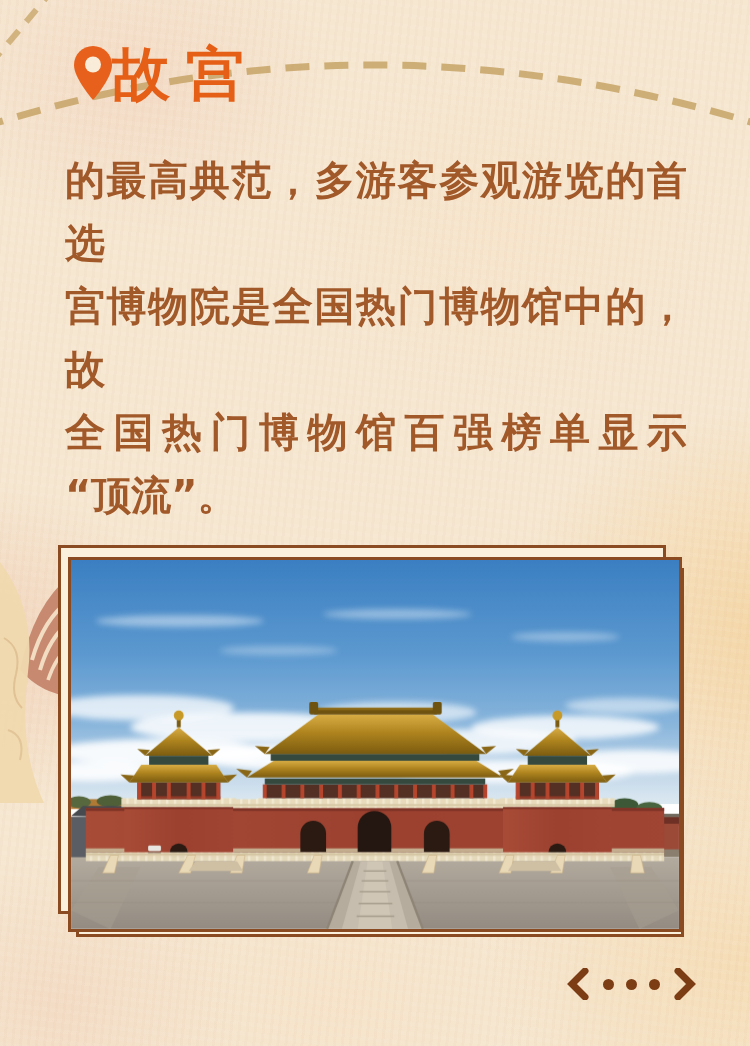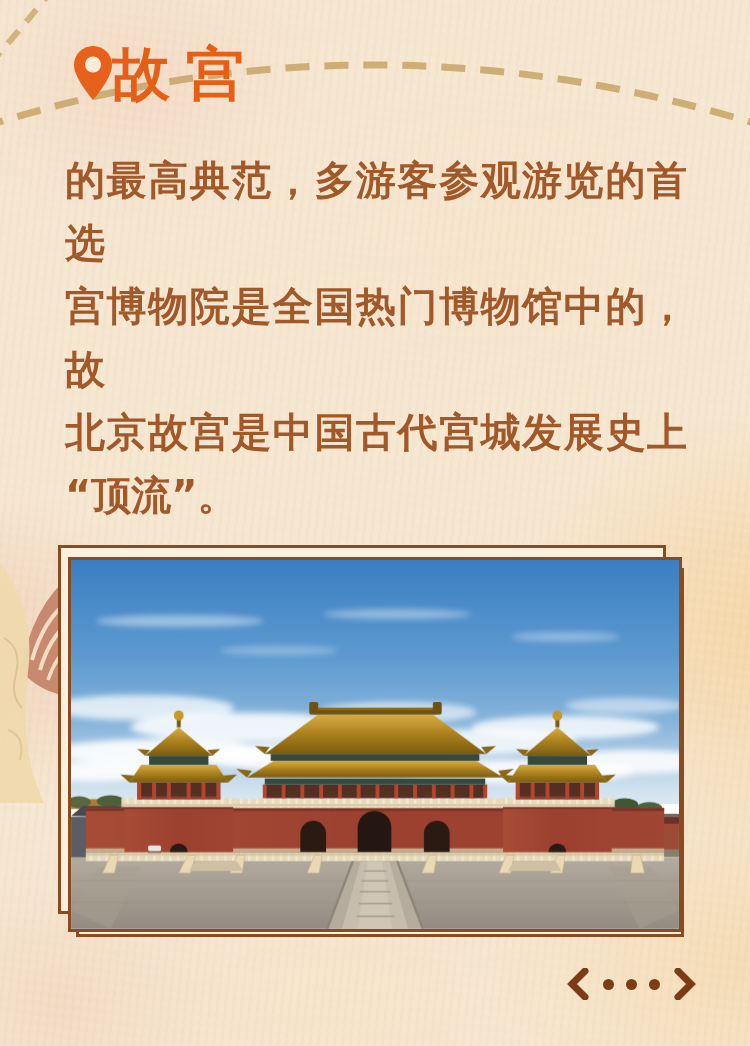--- a/index.html
+++ b/index.html
@@ -56,21 +56,21 @@
   <svg class="pin" viewBox="0 0 38 54">
     <path d="M19 0 C8.5 0 0 8.5 0 19 c0 13.5 19 35 19 35 s19 -21.5 19 -35 C38 8.5 29.5 0 19 0 z" fill="#e8611c"></path>
     <circle cx="19" cy="18.5" r="8" fill="#f9ecd9"></circle>
   </svg>
   <h1 class="page-title">故宫</h1>
 </div>
 
 <div class="article">
   <div class="line">的最高典范，多游客参观游览的首选</div>
   <div class="line">宫博物院是全国热门博物馆中的，故</div>
-  <div class="line">北京故宫是中国古代宫城发展史上</div>
+  <div class="line">全国热门博物馆百强榜单显示</div>
   <div class="line">“顶流”。</div>
 </div>
 
 <svg class="left-art" width="70" height="255" viewBox="0 0 70 255">
   <path d="M70 28 Q34 56 20 122 Q42 146 70 148 Z" fill="#c78a70"></path>
   <path d="M70 52 Q44 70 32 112" fill="none" stroke="#f2dcc2" stroke-width="4"></path>
   <path d="M70 74 Q50 88 40 122" fill="none" stroke="#f2dcc2" stroke-width="4"></path>
   <path d="M70 98 Q56 108 48 132" fill="none" stroke="#f2dcc2" stroke-width="3.5"></path>
   <path d="M0 14 Q36 62 28 124 Q18 200 44 255 L0 255 Z" fill="#f0d9ae" opacity="0.95"></path>
   <path d="M4 90 Q22 100 16 126 Q10 148 22 160" fill="none" stroke="#dcbc8e" stroke-width="2" opacity="0.8"></path>

